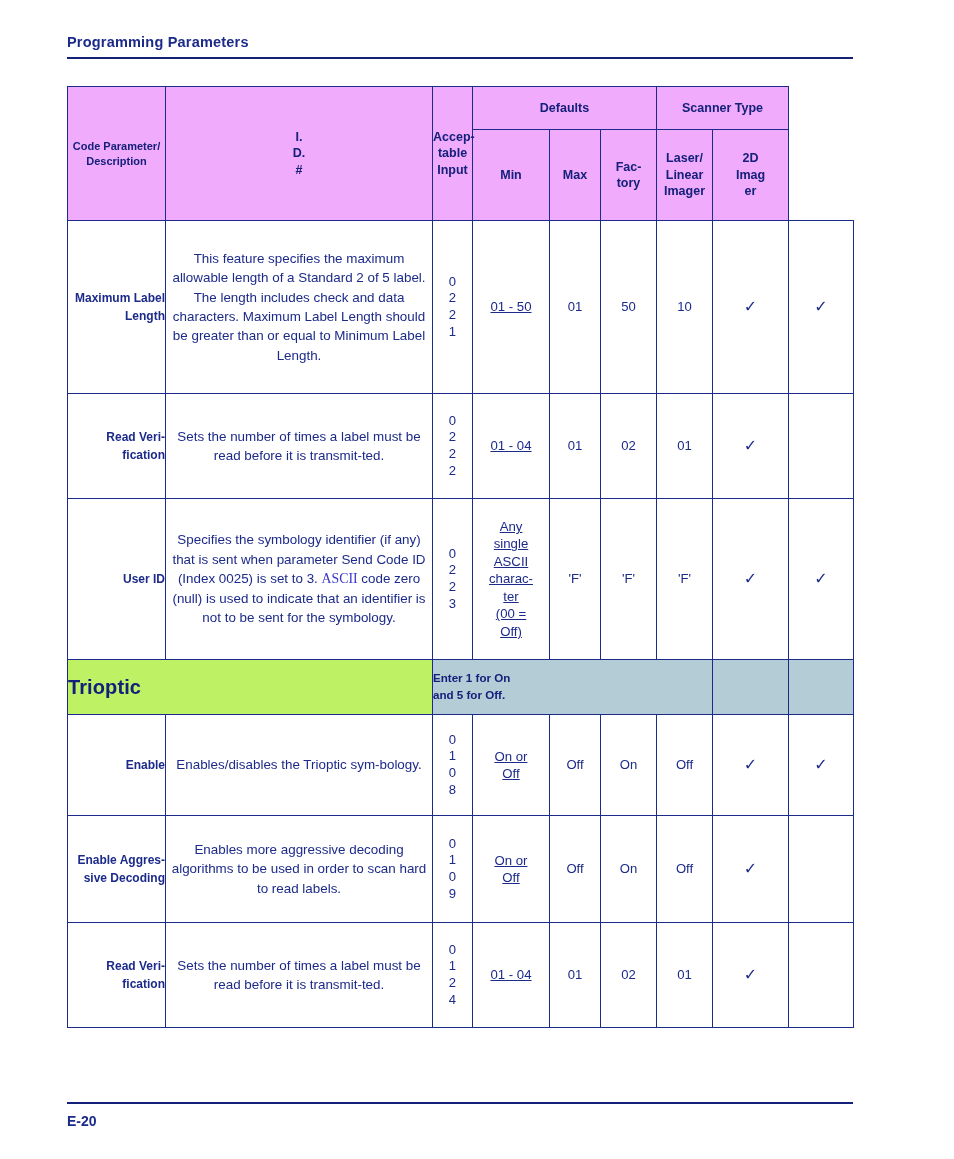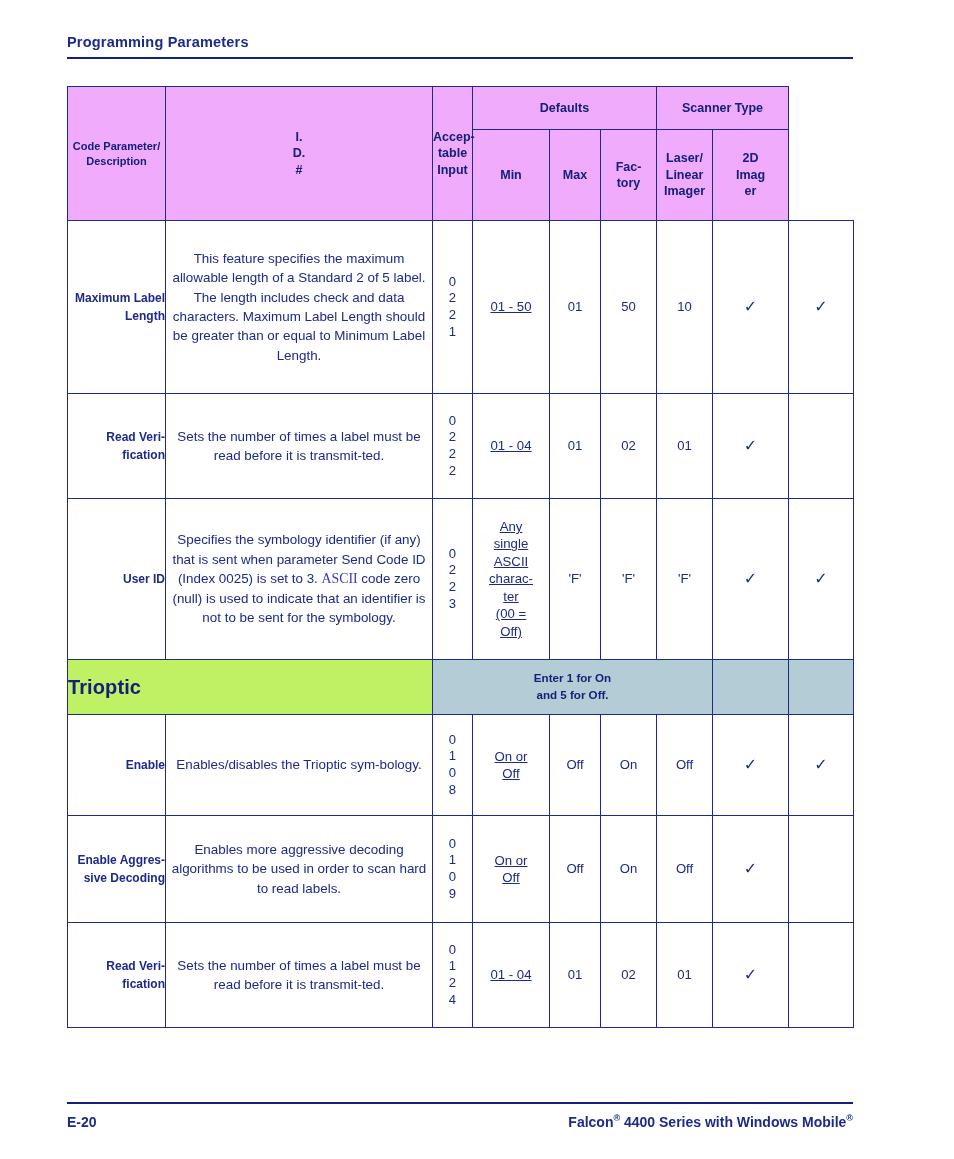--- a/index.html
+++ b/index.html
@@ -135,21 +135,21 @@
     font-weight: bold;
     text-align: left;
     padding: 9px 0 9px 14px;
     letter-spacing: 0.1px;
   }
   td.section-note {
     background: #b3ccd6;
     color: #14207a;
     font-size: 11.6px;
     font-weight: bold;
-    text-align: center;
+    text-align: left;
     line-height: 1.45;
   }
   td.section-blank {
     background: #b3ccd6;
   }
   .section-row td { border-top: 2px solid #14207a; }
 
   .last-row td { border-bottom: 2px solid #14207a; }
 
   
@@ -394,17 +394,16 @@
       </tr>
 
     </tbody>
       </table>
   </div>
 
   <div class="page-footer">
     <div class="page-footer-rule"></div>
     <div class="footer-row">
       <div class="footer-left">E-20</div>
-      <div class="footer-right"><span>Falcon</span><sup>®</sup><span> 4400 Series with Windows Mobile</span><sup>®</sup></div>
     </div>
   </div>
 
 </div>
 
 </body></html>

